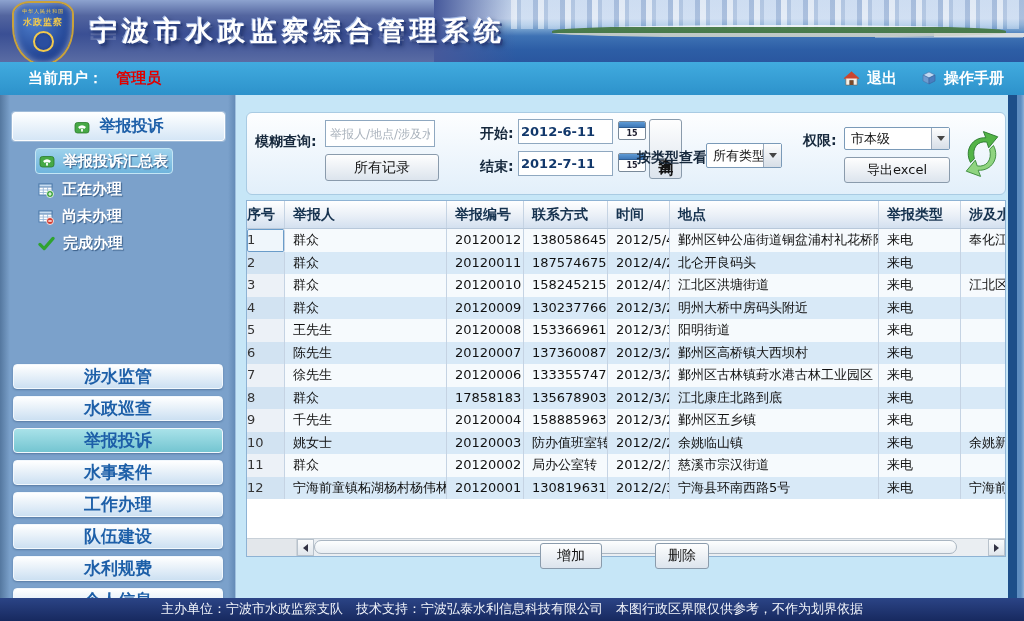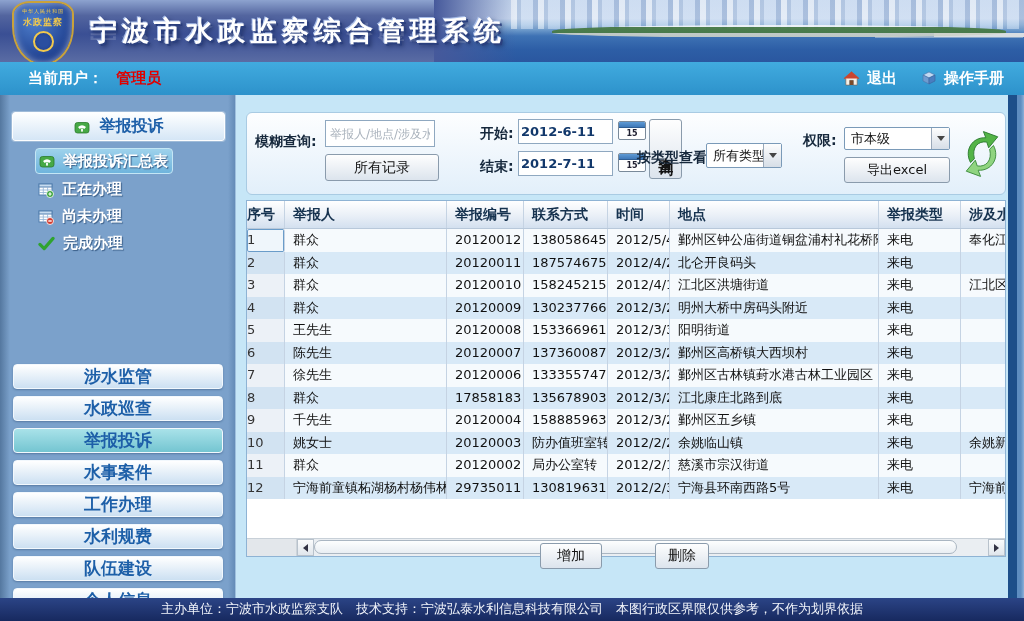--- a/index.html
+++ b/index.html
@@ -244,22 +244,22 @@
           <span>完成办理</span>
         </div>
       </div>
 
       <nav class="sidenav">
           <div class="nav-btn">涉水监管</div>
           <div class="nav-btn">水政巡查</div>
           <div class="nav-btn active">举报投诉</div>
           <div class="nav-btn">水事案件</div>
           <div class="nav-btn">工作办理</div>
+          <div class="nav-btn">队伍建设</div>
           <div class="nav-btn">水利规费</div>
-          <div class="nav-btn">队伍建设</div>
           <div class="nav-btn">个人信息</div>
         </nav>
     </aside>
 
     <section class="content">
 
       <div class="filter-panel">
         <span class="fp-label" style="left:8px;top:20px;">模糊查询:</span>
         <input class="fuzzy-input" placeholder="举报人/地点/涉及水域" style="">
         <button class="btn all-records-btn">所有记录</button>
@@ -423,21 +423,21 @@
               <div class="tcell c2">20120002</div>
               <div class="tcell c3">局办公室转</div>
               <div class="tcell c4">2012/2/10</div>
               <div class="tcell c5">慈溪市宗汉街道</div>
               <div class="tcell c6">来电</div>
               <div class="tcell c7"></div>
             </div>
             <div class="trow even">
               <div class="tcell c0">12</div>
               <div class="tcell c1">宁海前童镇柘湖杨村杨伟林</div>
-              <div class="tcell c2">29735011</div>
+              <div class="tcell c2">20120001</div>
               <div class="tcell c3">13081963176</div>
               <div class="tcell c4">2012/2/3</div>
               <div class="tcell c5">宁海县环南西路5号</div>
               <div class="tcell c6">来电</div>
               <div class="tcell c7">宁海前溪</div>
             </div>
           </div>
         <div class="hscroll">
           <div class="sb-corner"></div>
           <div class="sb-btn">

